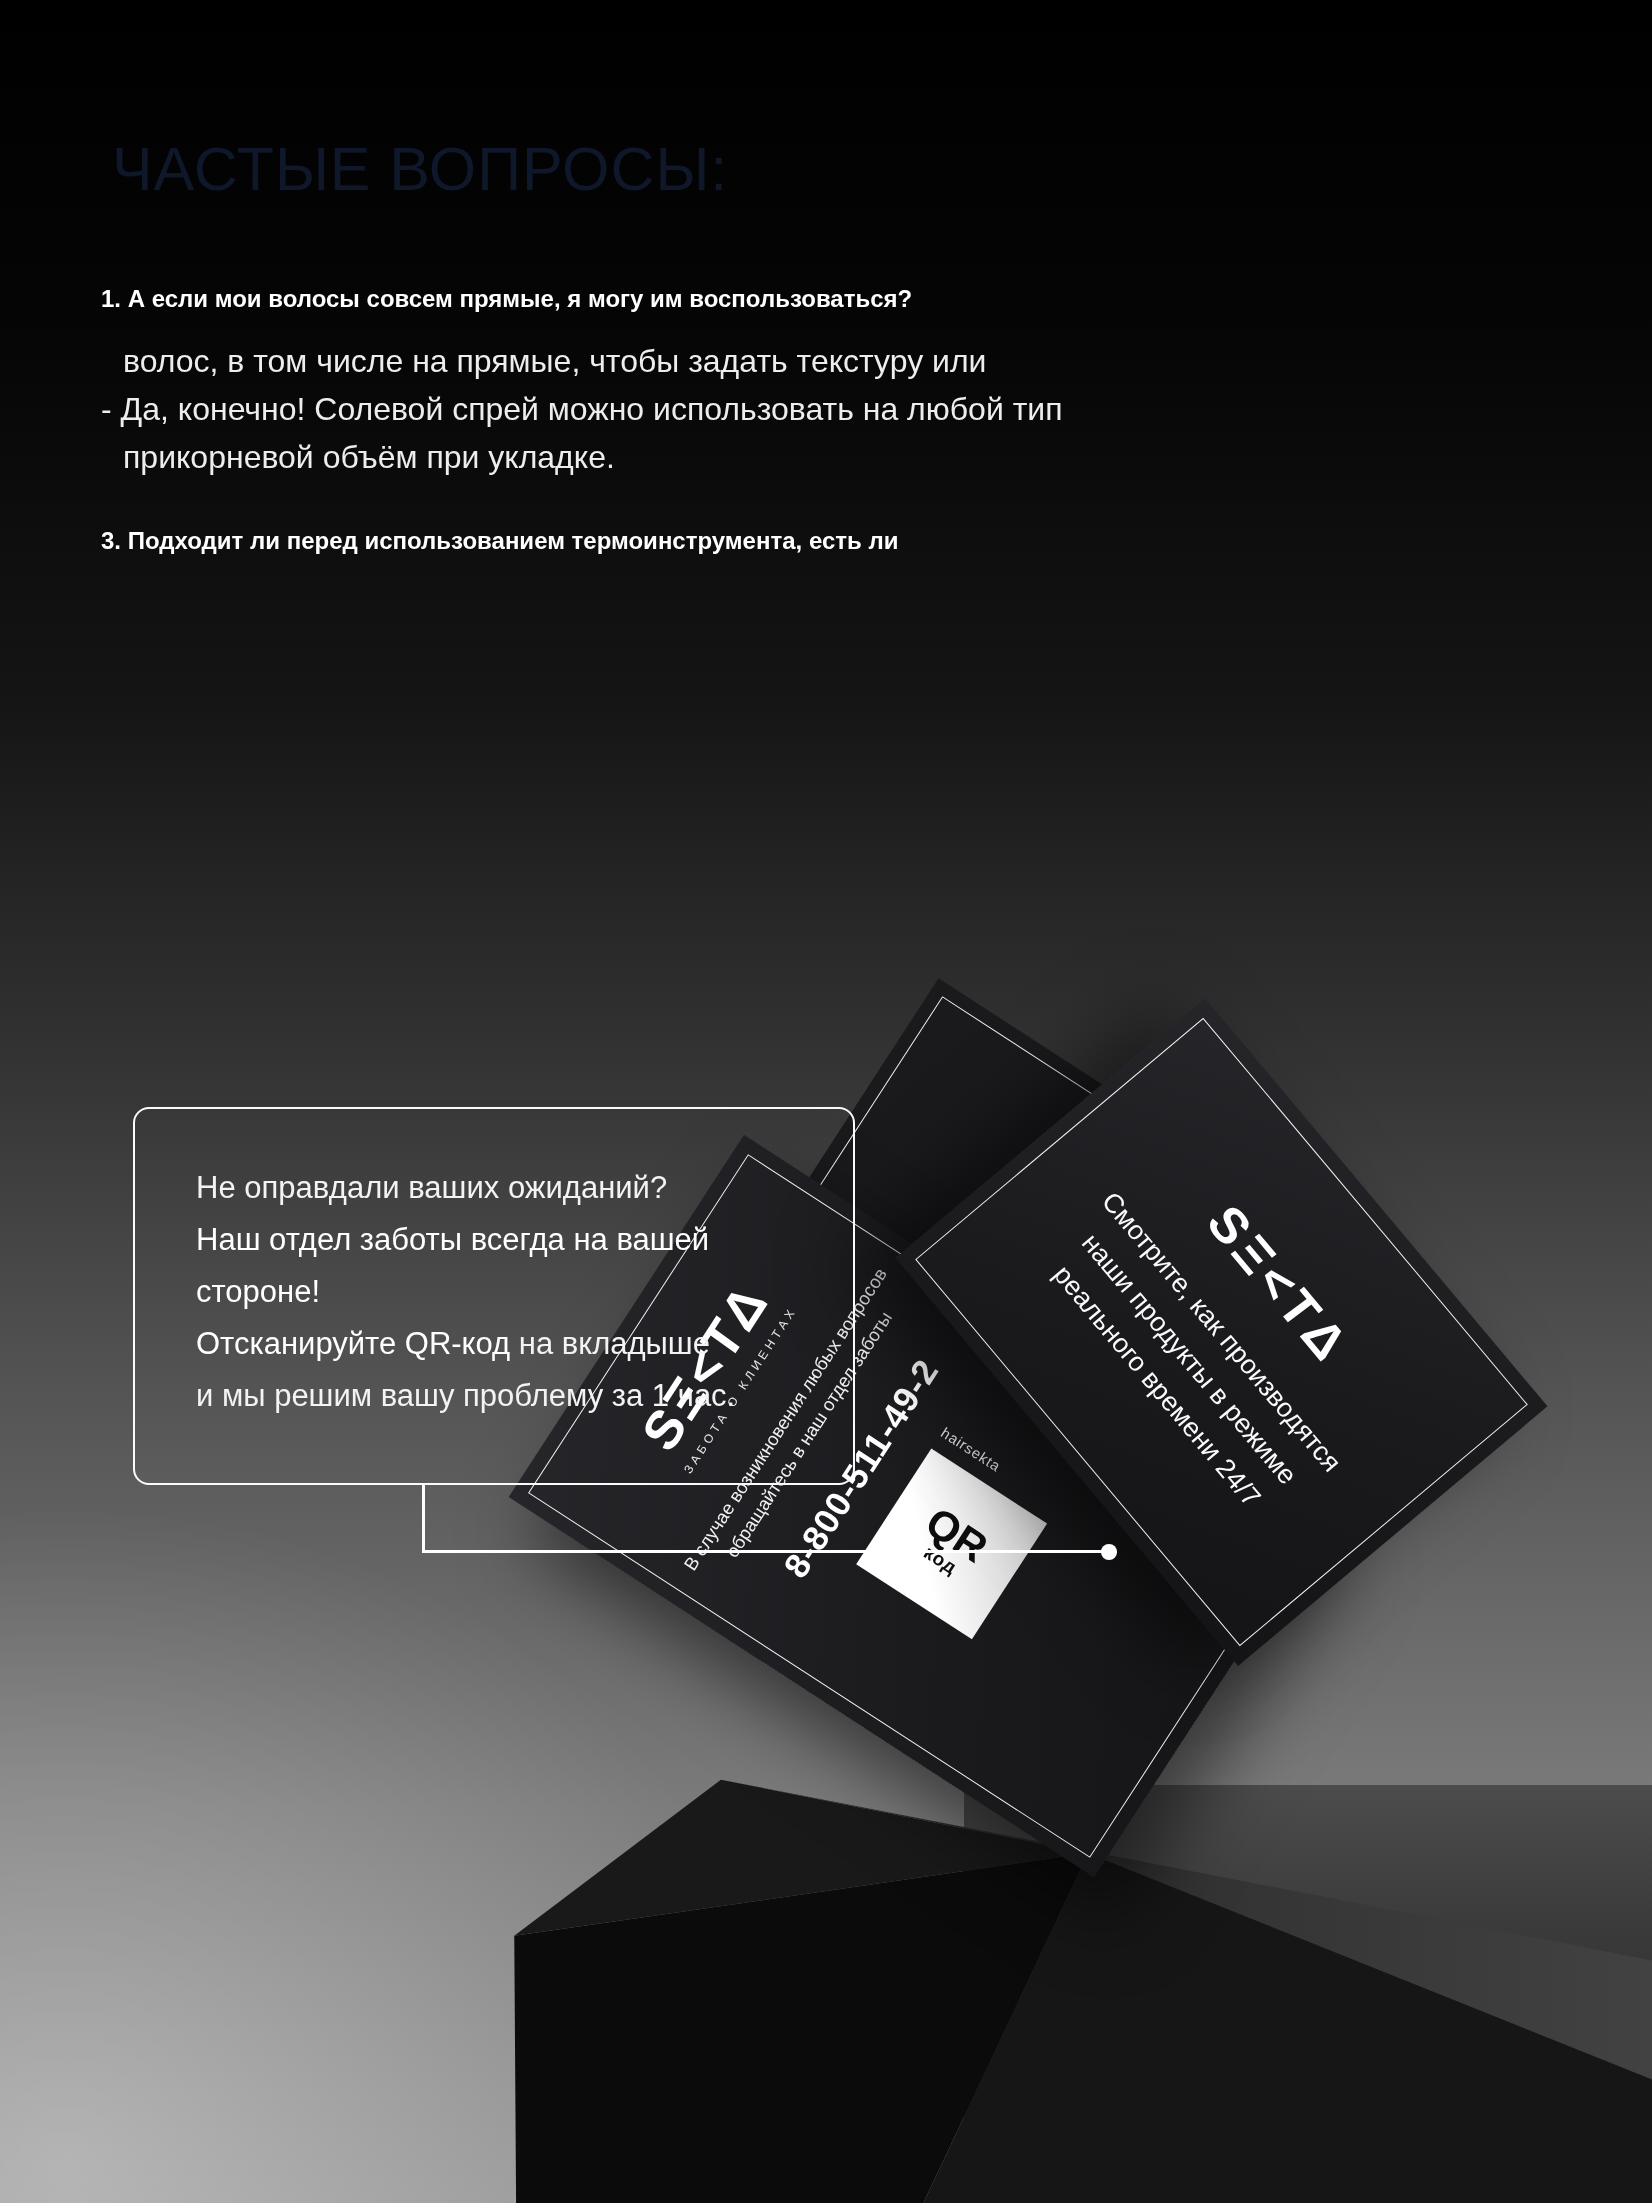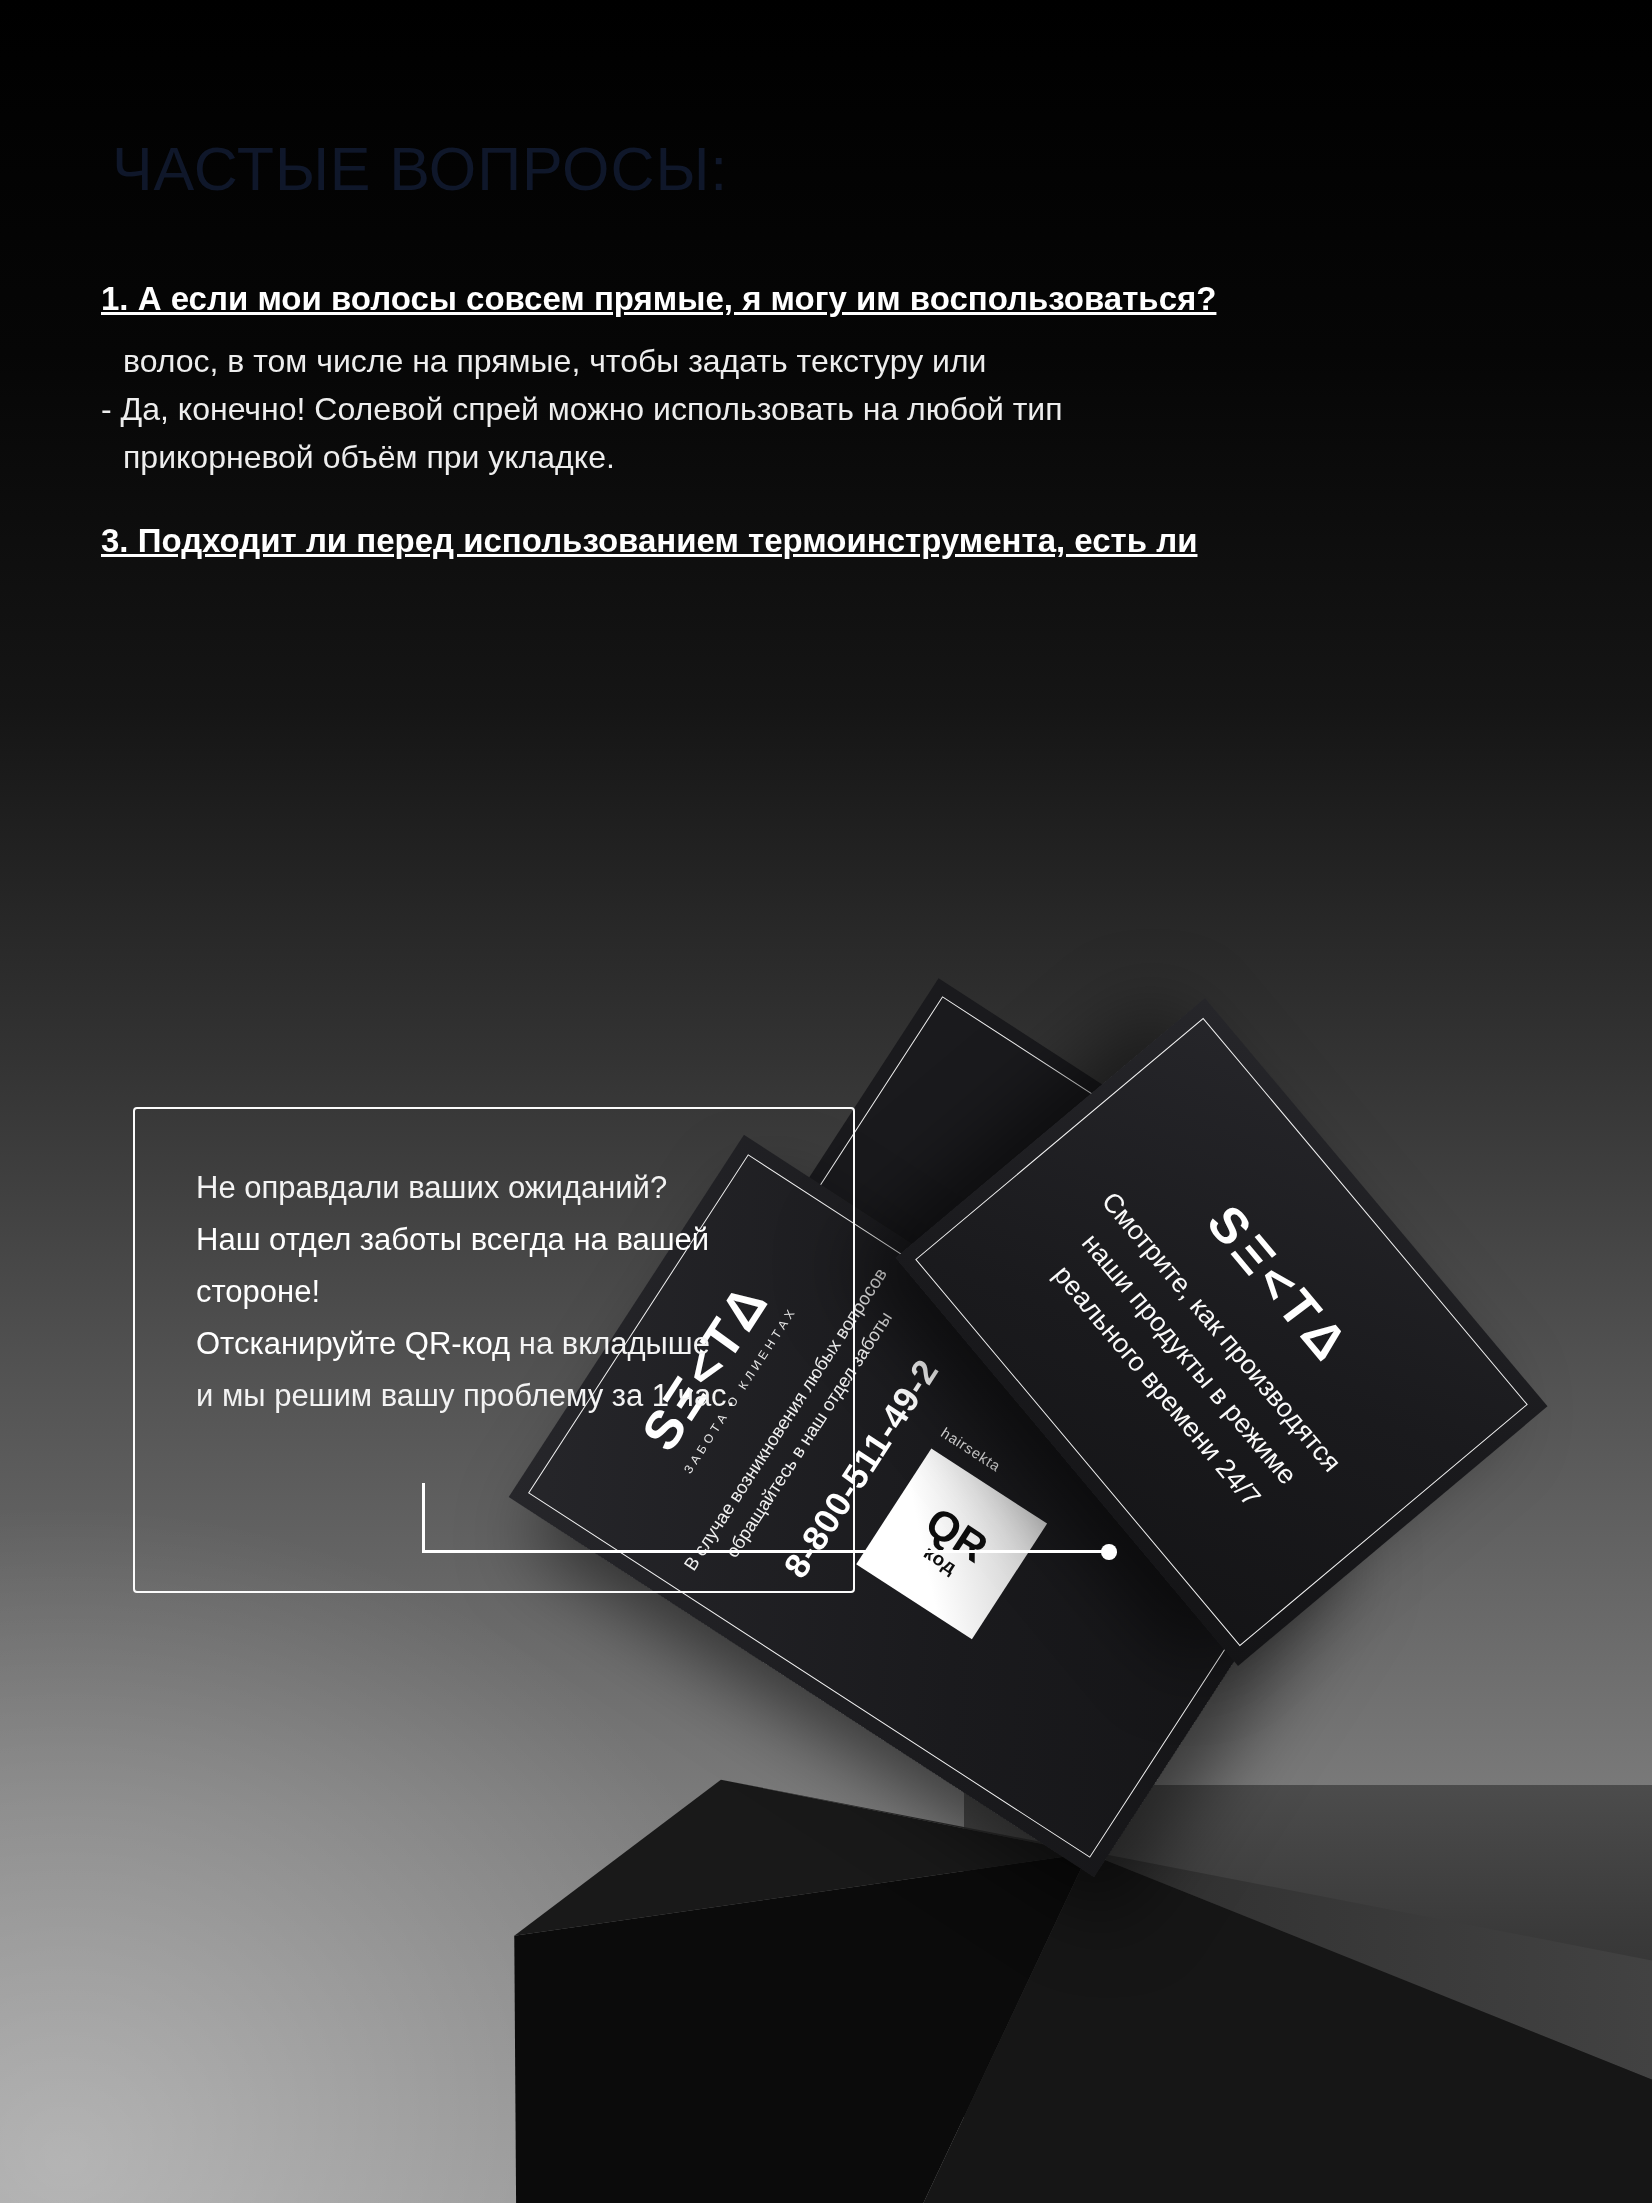--- a/index.html
+++ b/index.html
@@ -11,28 +11,28 @@
   .bg-glow{position:absolute;inset:0;z-index:0;
     background:radial-gradient(1194px 1056px at 4% 98%, rgba(255,255,255,.33), rgba(255,255,255,0) 62%);}
   .horizon{position:absolute;left:964px;top:1785px;width:689px;height:419px;z-index:0;
     background:linear-gradient(180deg,#4c4c4c 0%,#3a3a3a 35%,#232323 100%);}
 
   
   .title{position:absolute;left:112px;top:134px;z-index:5;color:#0f172a;
     font-size:61px;font-weight:400;letter-spacing:0.9px;}
   .faq{position:absolute;left:101px;top:274px;width:1134px;z-index:5;color:#ededed;}
   .qa + .qa{margin-top:35px;}
-  .q-line{font-size:33px;font-weight:700;line-height:50px;color:#fff;text-decoration:underline;}
+  .q-line{font-size:24px;font-weight:700;line-height:50px;color:#fff;}
   .answers{margin-top:13px;}
   .a-line{font-size:32px;font-weight:400;line-height:48px;}
   .a-line.cont{padding-left:22px;}
 
   
-  .callout{position:absolute;left:133px;top:1107px;width:722px;height:486px;z-index:5;
-    border:2.8px solid #fbfbfb;border-radius:4px;box-sizing:border-box;
+  .callout{position:absolute;left:133px;top:1107px;width:722px;height:378px;z-index:5;
+    border:2.8px solid #fbfbfb;border-radius:16px;box-sizing:border-box;
     padding:53px 27.5px 0 61px;color:#f3f3f3;}
   .c-line{font-size:31px;line-height:52px;font-weight:400;}
   .c-line .b,.c-line.b{font-weight:400;color:#fff;}
   .conn{position:absolute;background:#fff;z-index:5;}
   .conn-v{left:422px;top:1483px;width:2.8px;height:70px;}
   .conn-h{left:422px;top:1550px;width:687px;height:2.8px;}
   .conn-dot{position:absolute;left:1101px;top:1544px;width:15.6px;height:15.6px;border-radius:50%;background:#fff;z-index:5;}
 
   
   .card{position:absolute;background:linear-gradient(150deg,#26262a 0%,#1a1a1d 55%,#141416 100%);

